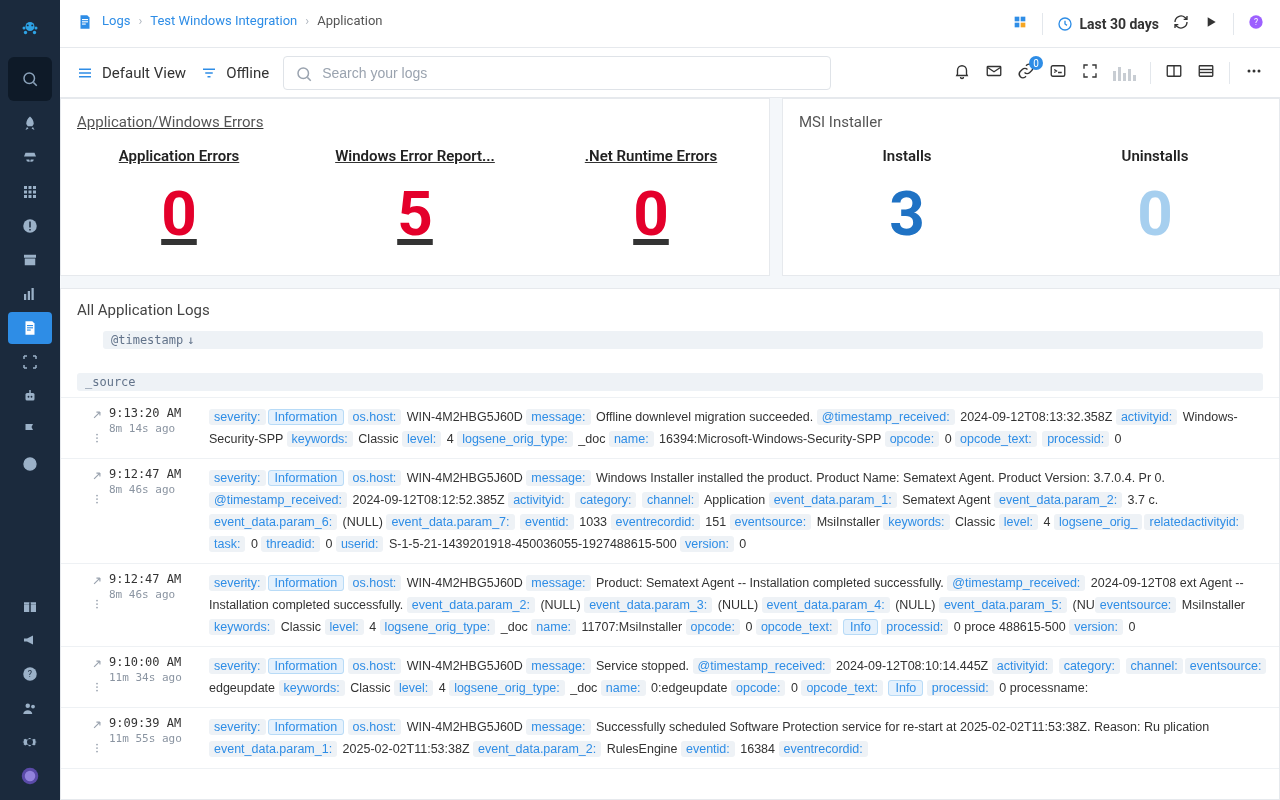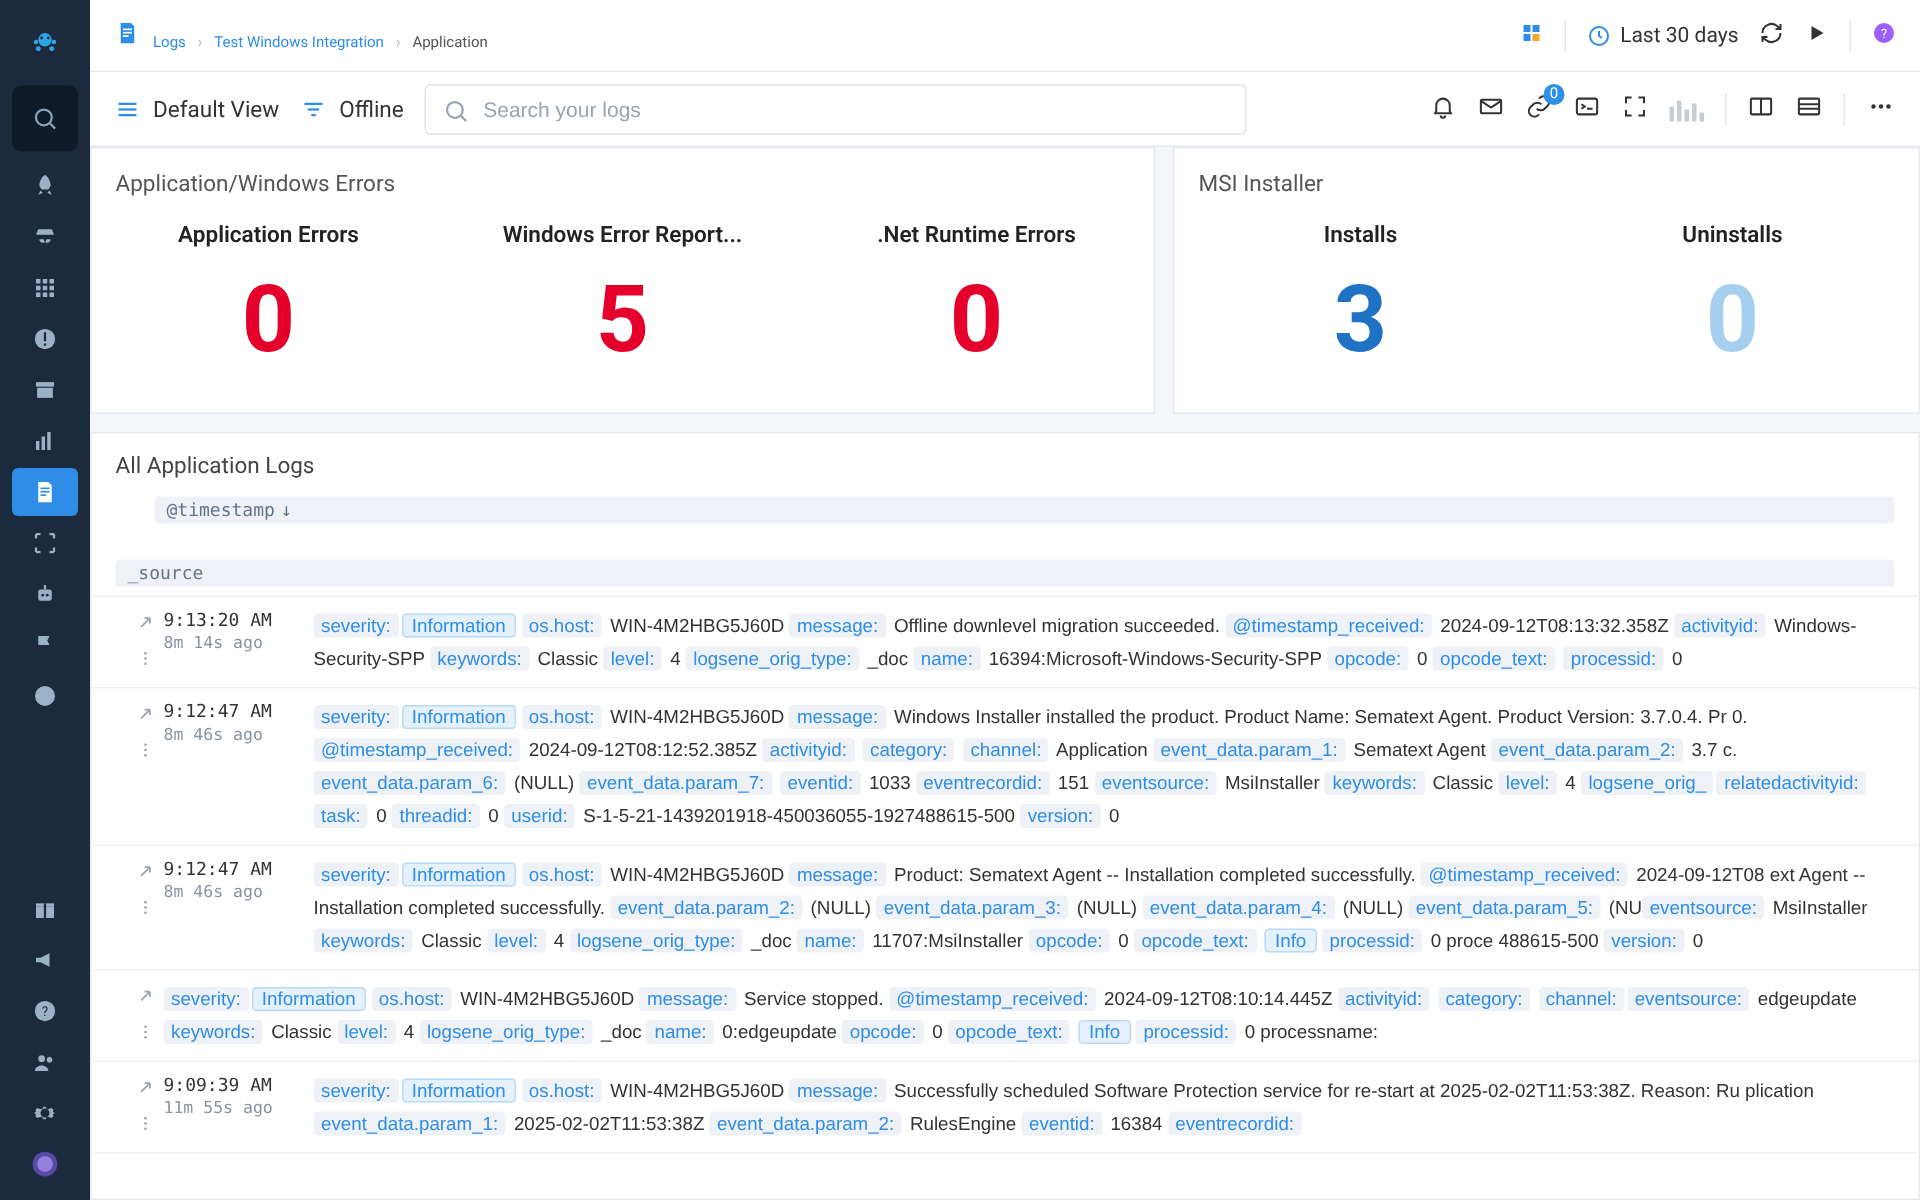--- a/index.html
+++ b/index.html
@@ -14,29 +14,29 @@
 .sidebar .nav-icon.search { background:#0e1a28; width:44px; height:44px; border-radius:6px; margin-bottom:6px;}
 .sidebar .nav-icon.active { background:#2e8de6; color:#fff; }
 .sidebar .spacer { flex: 1; }
 .sidebar svg { width: 18px; height: 18px; }
 
 
 .main { flex:1; display:flex; flex-direction:column; min-width:0; }
 
 
 .topbar { height: 48px; border-bottom:1px solid #e6e9ed; display:flex; align-items:center; padding: 0 16px; gap: 10px; }
-.breadcrumb { display:flex; align-items:flex-end; gap:8px; font-size:10px; }
+.breadcrumb { display:flex; align-items:flex-start; gap:8px; font-size:13px; }
 .breadcrumb .bc-icon { color:#2e8de6; }
 .breadcrumb .link { color:#2e8de6; cursor:pointer; }
 .breadcrumb .sep { color:#b0b7c0; }
 .breadcrumb .current { color:#555; }
 .topbar .flex { flex:1; }
 .topbar .right { display:flex; align-items:center; gap:14px; color:#444; }
 .topbar .right svg { width:16px; height:16px; }
-.time-range { display:flex; align-items:center; gap:6px; color:#333; font-size:14px; }
+.time-range { display:flex; align-items:center; gap:6px; color:#333; font-size:14px;font-weight:bold; }
 .vdiv { width:1px; height:22px; background:#e3e7ec; }
 .help-icon { color:#9d60ff; }
 
 
 .toolbar { height:50px; display:flex; align-items:center; padding: 0 16px; gap:14px; border-bottom:1px solid #e6e9ed; }
 .toolbar .view { display:flex; align-items:center; gap:8px; color:#333; font-size:15px; cursor:pointer;}
 .toolbar .view svg { color:#2e8de6; }
 .toolbar .search-wrap { flex:0 0 548px; position:relative; }
 .toolbar .search-wrap input { width:100%; height:34px; border:1px solid #dfe3e8; border-radius:4px; padding:0 12px 0 38px; font-size:14px; color:#333; }
 .toolbar .search-wrap input::placeholder { color:#9aa3af; }
@@ -47,21 +47,21 @@
 .toolbar svg { width:18px; height:18px; }
 .badge { position:absolute; top:-6px; right:-8px; background:#2e8de6; color:#fff; border-radius:8px; font-size:10px; min-width:14px; height:14px; display:flex; align-items:center; justify-content:center; padding:0 3px;}
 .dots svg { width:20px; height:20px; }
 .bars { display:flex; align-items:flex-end; gap:2px; height:16px;}
 .bars span { width:3px; background:#c8cdd3; }
 
 
 .content { flex:1; overflow:hidden; background:#f4f7fa; padding: 0; display:flex; flex-direction:column; gap:0;}
 .panels { display:flex; gap:12px; padding: 0; }
 .panel { background:#fff; border:1px solid #e6e9ed; flex:1; min-width:0; }
-.panel.left { flex: 0 0 710px; }
+.panel.left { flex: 0 0 710px; text-decoration: underline; }
 .panel-title { font-size:15px; color:#555; padding: 14px 16px 8px; }
 .stats { display:flex; }
 .stat { flex:1; text-align:center; padding: 8px 6px 30px; }
 .stat h4 { font-size:15px; font-weight:600; color:#222; margin-bottom: 18px; white-space:nowrap; overflow:hidden; text-overflow:ellipsis;}
 .stat .num { font-size:62px; font-weight:700; line-height:1; }
 .red { color:#e4002b; }
 .blue { color:#1f72c4; }
 .lblue { color:#a6cfef; }
 
 
@@ -442,20 +442,24 @@
               <div class="gutter">
     <span><svg viewBox="0 0 24 24" fill="none" stroke="#9aa3af" stroke-width="2">
                     <path d="M7 17L17 7M17 7h-6M17 7v6"></path>
                   </svg></span>
     <span><svg viewBox="0 0 24 24" fill="#9aa3af">
                     <circle cx="12" cy="6" r="1.5"></circle>
                     <circle cx="12" cy="12" r="1.5"></circle>
                     <circle cx="12" cy="18" r="1.5"></circle>
                   </svg></span>
   </div>
+              <div class="tcol">
+                <div class="ts">9:10:00 AM</div>
+                <div class="ago">11m 34s ago</div>
+              </div>
               <div class="src"><span class="kv"><span class="k">severity:</span><span class="pill">Information</span> <span class="k">os.host:</span><span> WIN-4M2HBG5J60D </span><span class="k">message:</span><span> Service stopped. </span><span class="k">@timestamp_received:</span><span> 2024-09-12T08:10:14.445Z </span><span class="k">activityid:</span><span>   </span><span class="k">category:</span><span>   </span><span class="k">channel:</span><span class="k">eventsource:</span><span> edgeupdate </span><span class="k">keywords:</span><span> Classic </span><span class="k">level:</span><span> 4 </span><span class="k">logsene_orig_type:</span><span> _doc </span><span class="k">name:</span><span> 0:edgeupdate </span><span class="k">opcode:</span><span> 0 </span><span class="k">opcode_text:</span><span> </span><span class="pill">Info</span> <span> </span><span class="k">processid:</span><span> 0  processname:</span></span></div>
             </div>
             <div class="row">
               <div class="gutter">
     <span><svg viewBox="0 0 24 24" fill="none" stroke="#9aa3af" stroke-width="2">
                     <path d="M7 17L17 7M17 7h-6M17 7v6"></path>
                   </svg></span>
     <span><svg viewBox="0 0 24 24" fill="#9aa3af">
                     <circle cx="12" cy="6" r="1.5"></circle>
                     <circle cx="12" cy="12" r="1.5"></circle>

